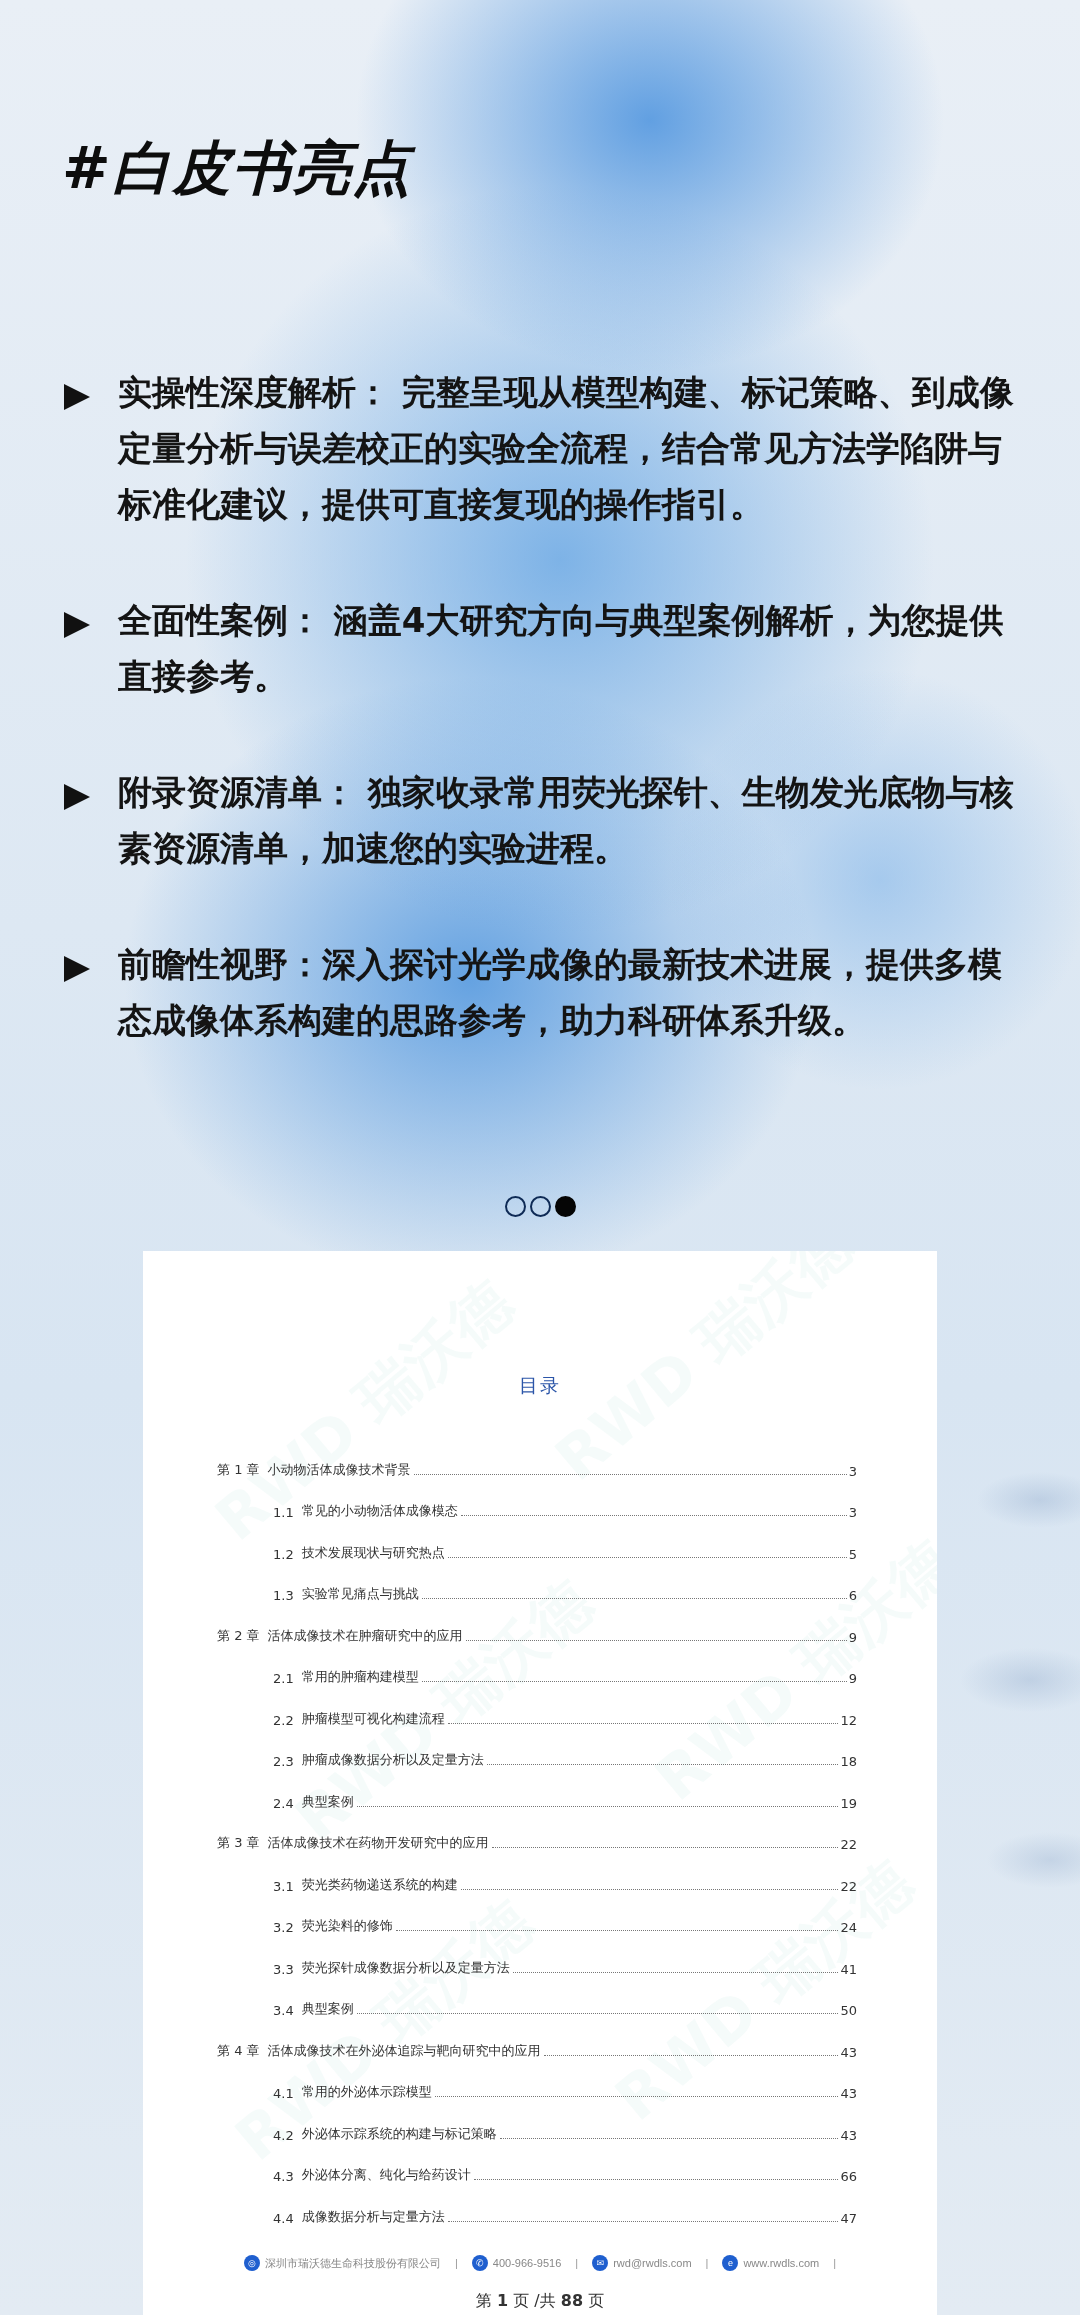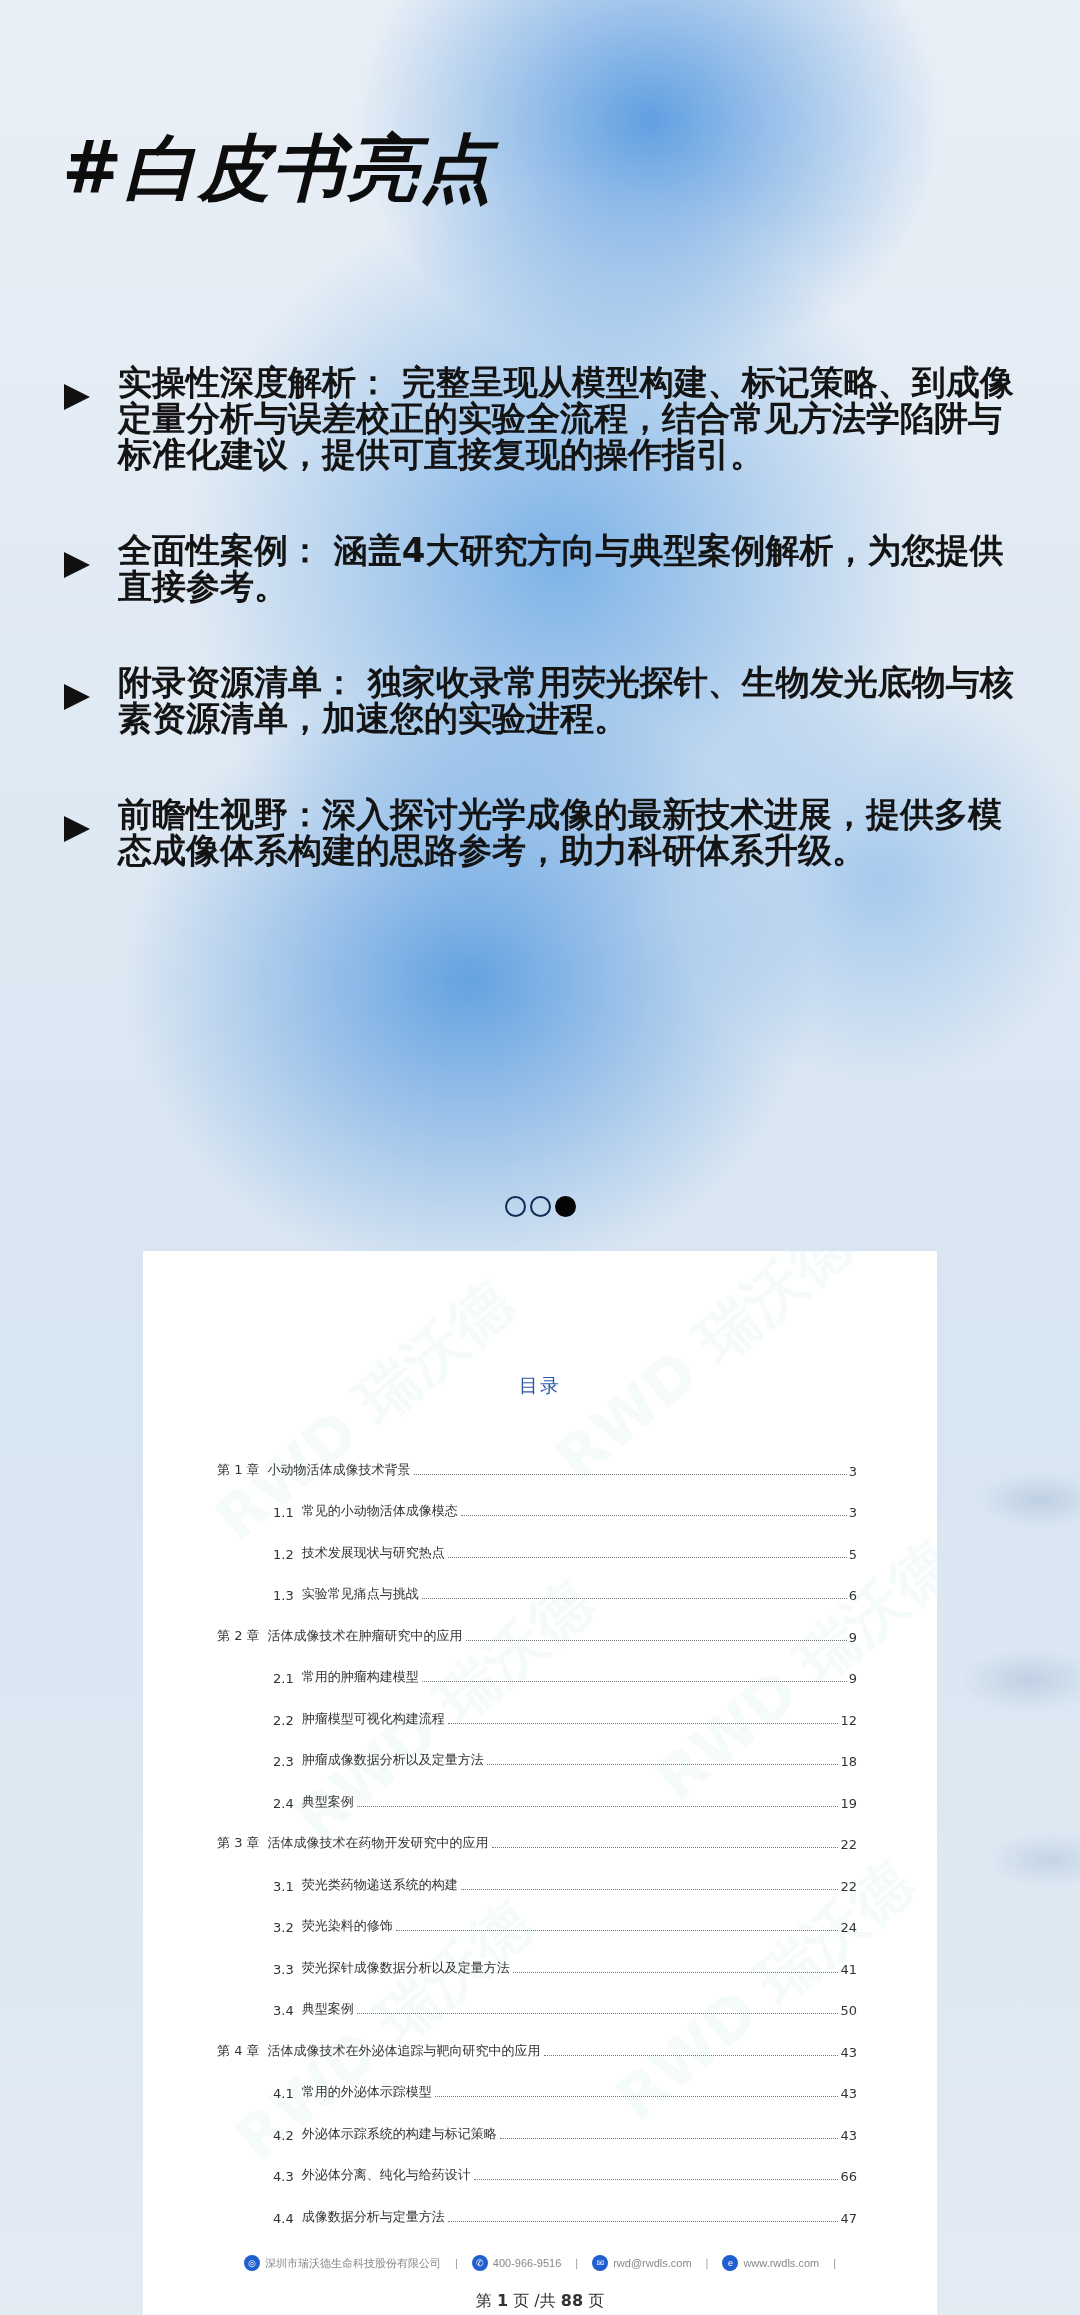--- a/index.html
+++ b/index.html
@@ -23,26 +23,26 @@
     position: absolute; right: -40px; top: 1380px; width: 200px; height: 620px;
     background:
       radial-gradient(ellipse 90px 40px at 120px 120px, rgba(120,150,190,0.28), rgba(120,150,190,0) 70%),
       radial-gradient(ellipse 100px 46px at 110px 300px, rgba(120,150,190,0.28), rgba(120,150,190,0) 70%),
       radial-gradient(ellipse 90px 40px at 130px 480px, rgba(120,150,190,0.25), rgba(120,150,190,0) 70%);
   }
   .title {
     position: absolute; left: 62px; top: 122px;
     font-family: "DejaVu Serif", "Liberation Serif", serif;
     font-style: italic;
-    font-size: 72px; line-height: 92px; color: #0d0d0d;
+    font-size: 58px; line-height: 92px; color: #0d0d0d;
     letter-spacing: 2px;
   }
   .title span { display: block; }
   .bullets { position: absolute; left: 62px; top: 364px; width: 960px; }
-  .bullet { position: relative; padding-left: 56px; font-size: 34px; line-height: 36px; color: #141414; font-weight: bold; }
+  .bullet { position: relative; padding-left: 56px; font-size: 34px; line-height: 56px; color: #141414; font-weight: bold; }
   .bullet .arrow {
     position: absolute; left: 2px; top: 20px; width: 0; height: 0;
     border-top: 13px solid transparent; border-bottom: 13px solid transparent;
     border-left: 26px solid #111;
   }
   .b1 { margin-top: 0; }
   .b2 { margin-top: 60px; }
   .b3 { margin-top: 60px; }
   .b4 { margin-top: 60px; }
   .pager { position: absolute; left: 0; width: 1080px; top: 1196px; display: flex; justify-content: center; gap: 4px; }

